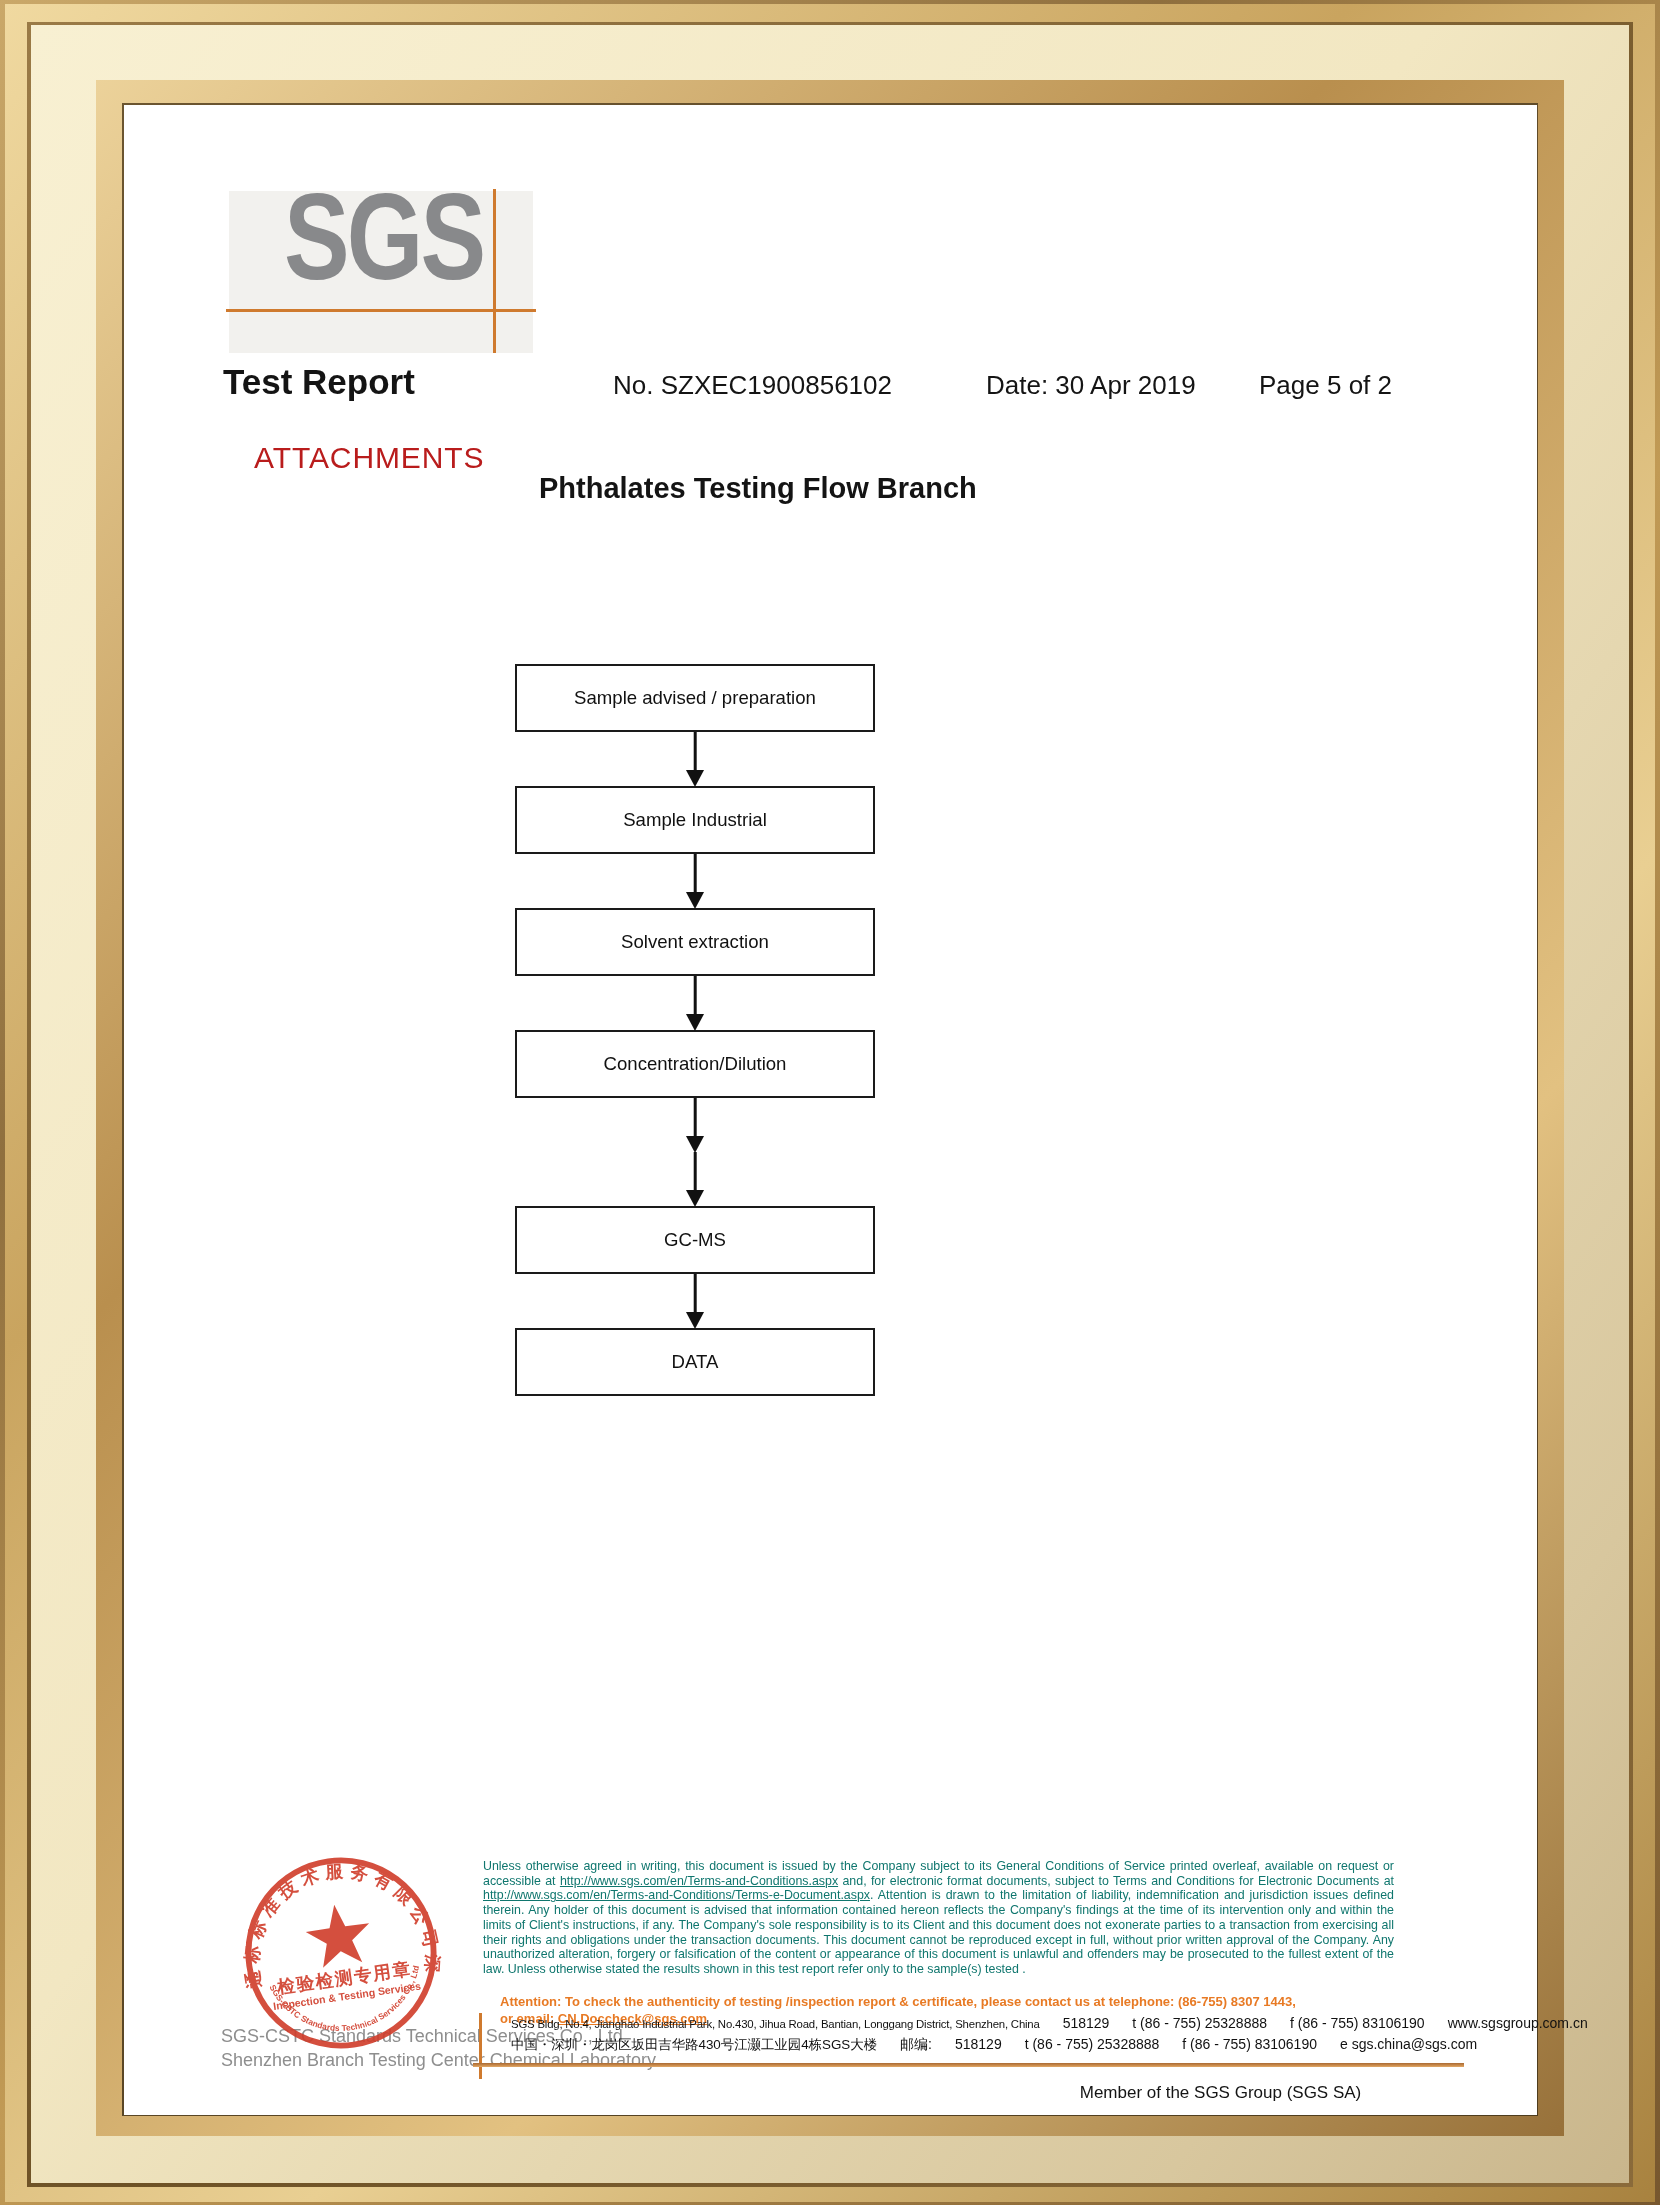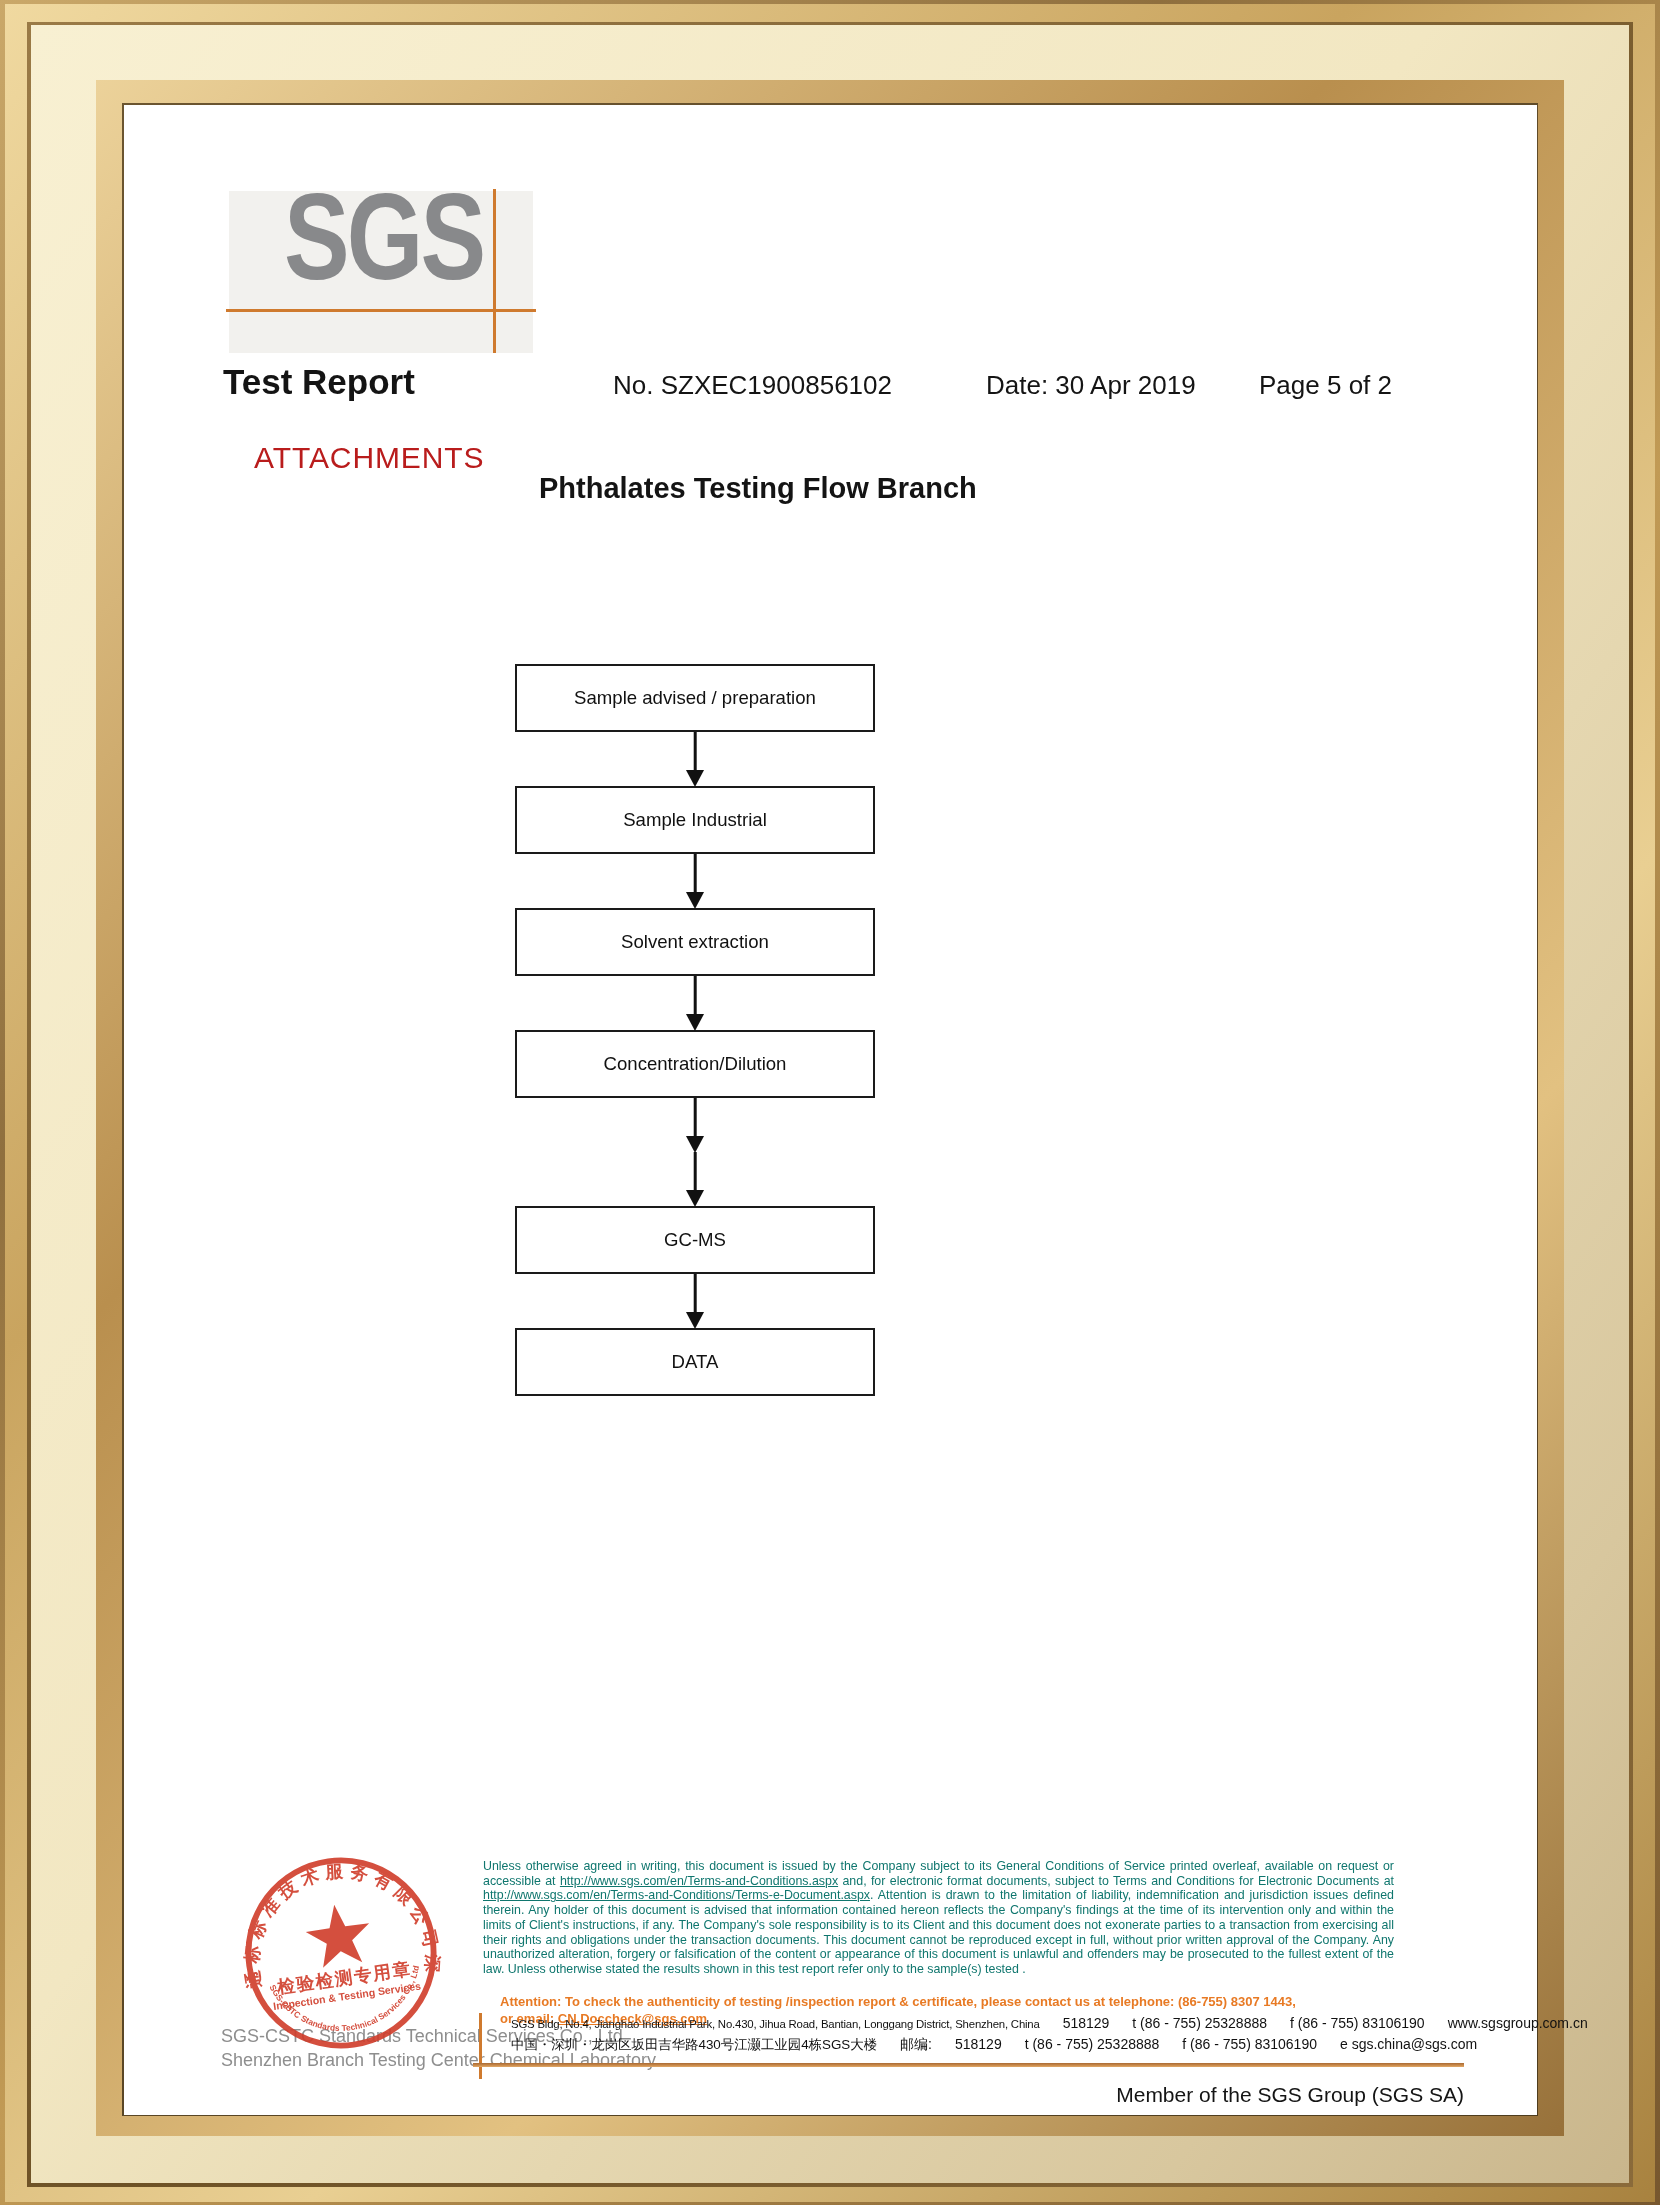--- a/index.html
+++ b/index.html
@@ -46,21 +46,21 @@
   .u{text-decoration:underline;}
   .attention{left:359px;top:1888px;width:917px;font-size:13px;line-height:17px;font-weight:bold;margin-left:17px;}
   .gray-co{left:97px;width:398px;font-size:18px;color:#8e8e8e;white-space:nowrap;}
   .addr{left:363px;top:1910px;width:930px;font-size:14px;color:#111;}
   .addr-row{display:flex;align-items:baseline;gap:23px;height:21px;white-space:nowrap;margin-left:24px;}
   .addr-small{font-size:11.4px;letter-spacing:-0.2px;}
   .addr-cn{font-size:13.4px;}
   .addr-bar{left:355px;top:1908px;width:2.6px;height:66px;}
   .foot-rule{left:349px;top:1958px;width:991px;height:3.5px;
     background:linear-gradient(180deg,#a96a34 0%,#c8894a 55%,#e2aa6a 100%);}
-  .member{left:853px;top:1978px;width:487px;text-align:right;font-size:21px;color:#141414;}
+  .member{left:853px;top:1978px;width:487px;text-align:center;font-size:17px;color:#141414;}
   
   .stamp{left:116px;top:1747px;width:202px;height:202px;opacity:.9;transform:rotate(-8deg);}
 </style>
 </head>
 <body>
 
 <div class="band band-outer"></div>
 <div class="band band-gold1"></div>
 <div class="band band-ridge"></div>
 <div class="band band-cream"></div>

